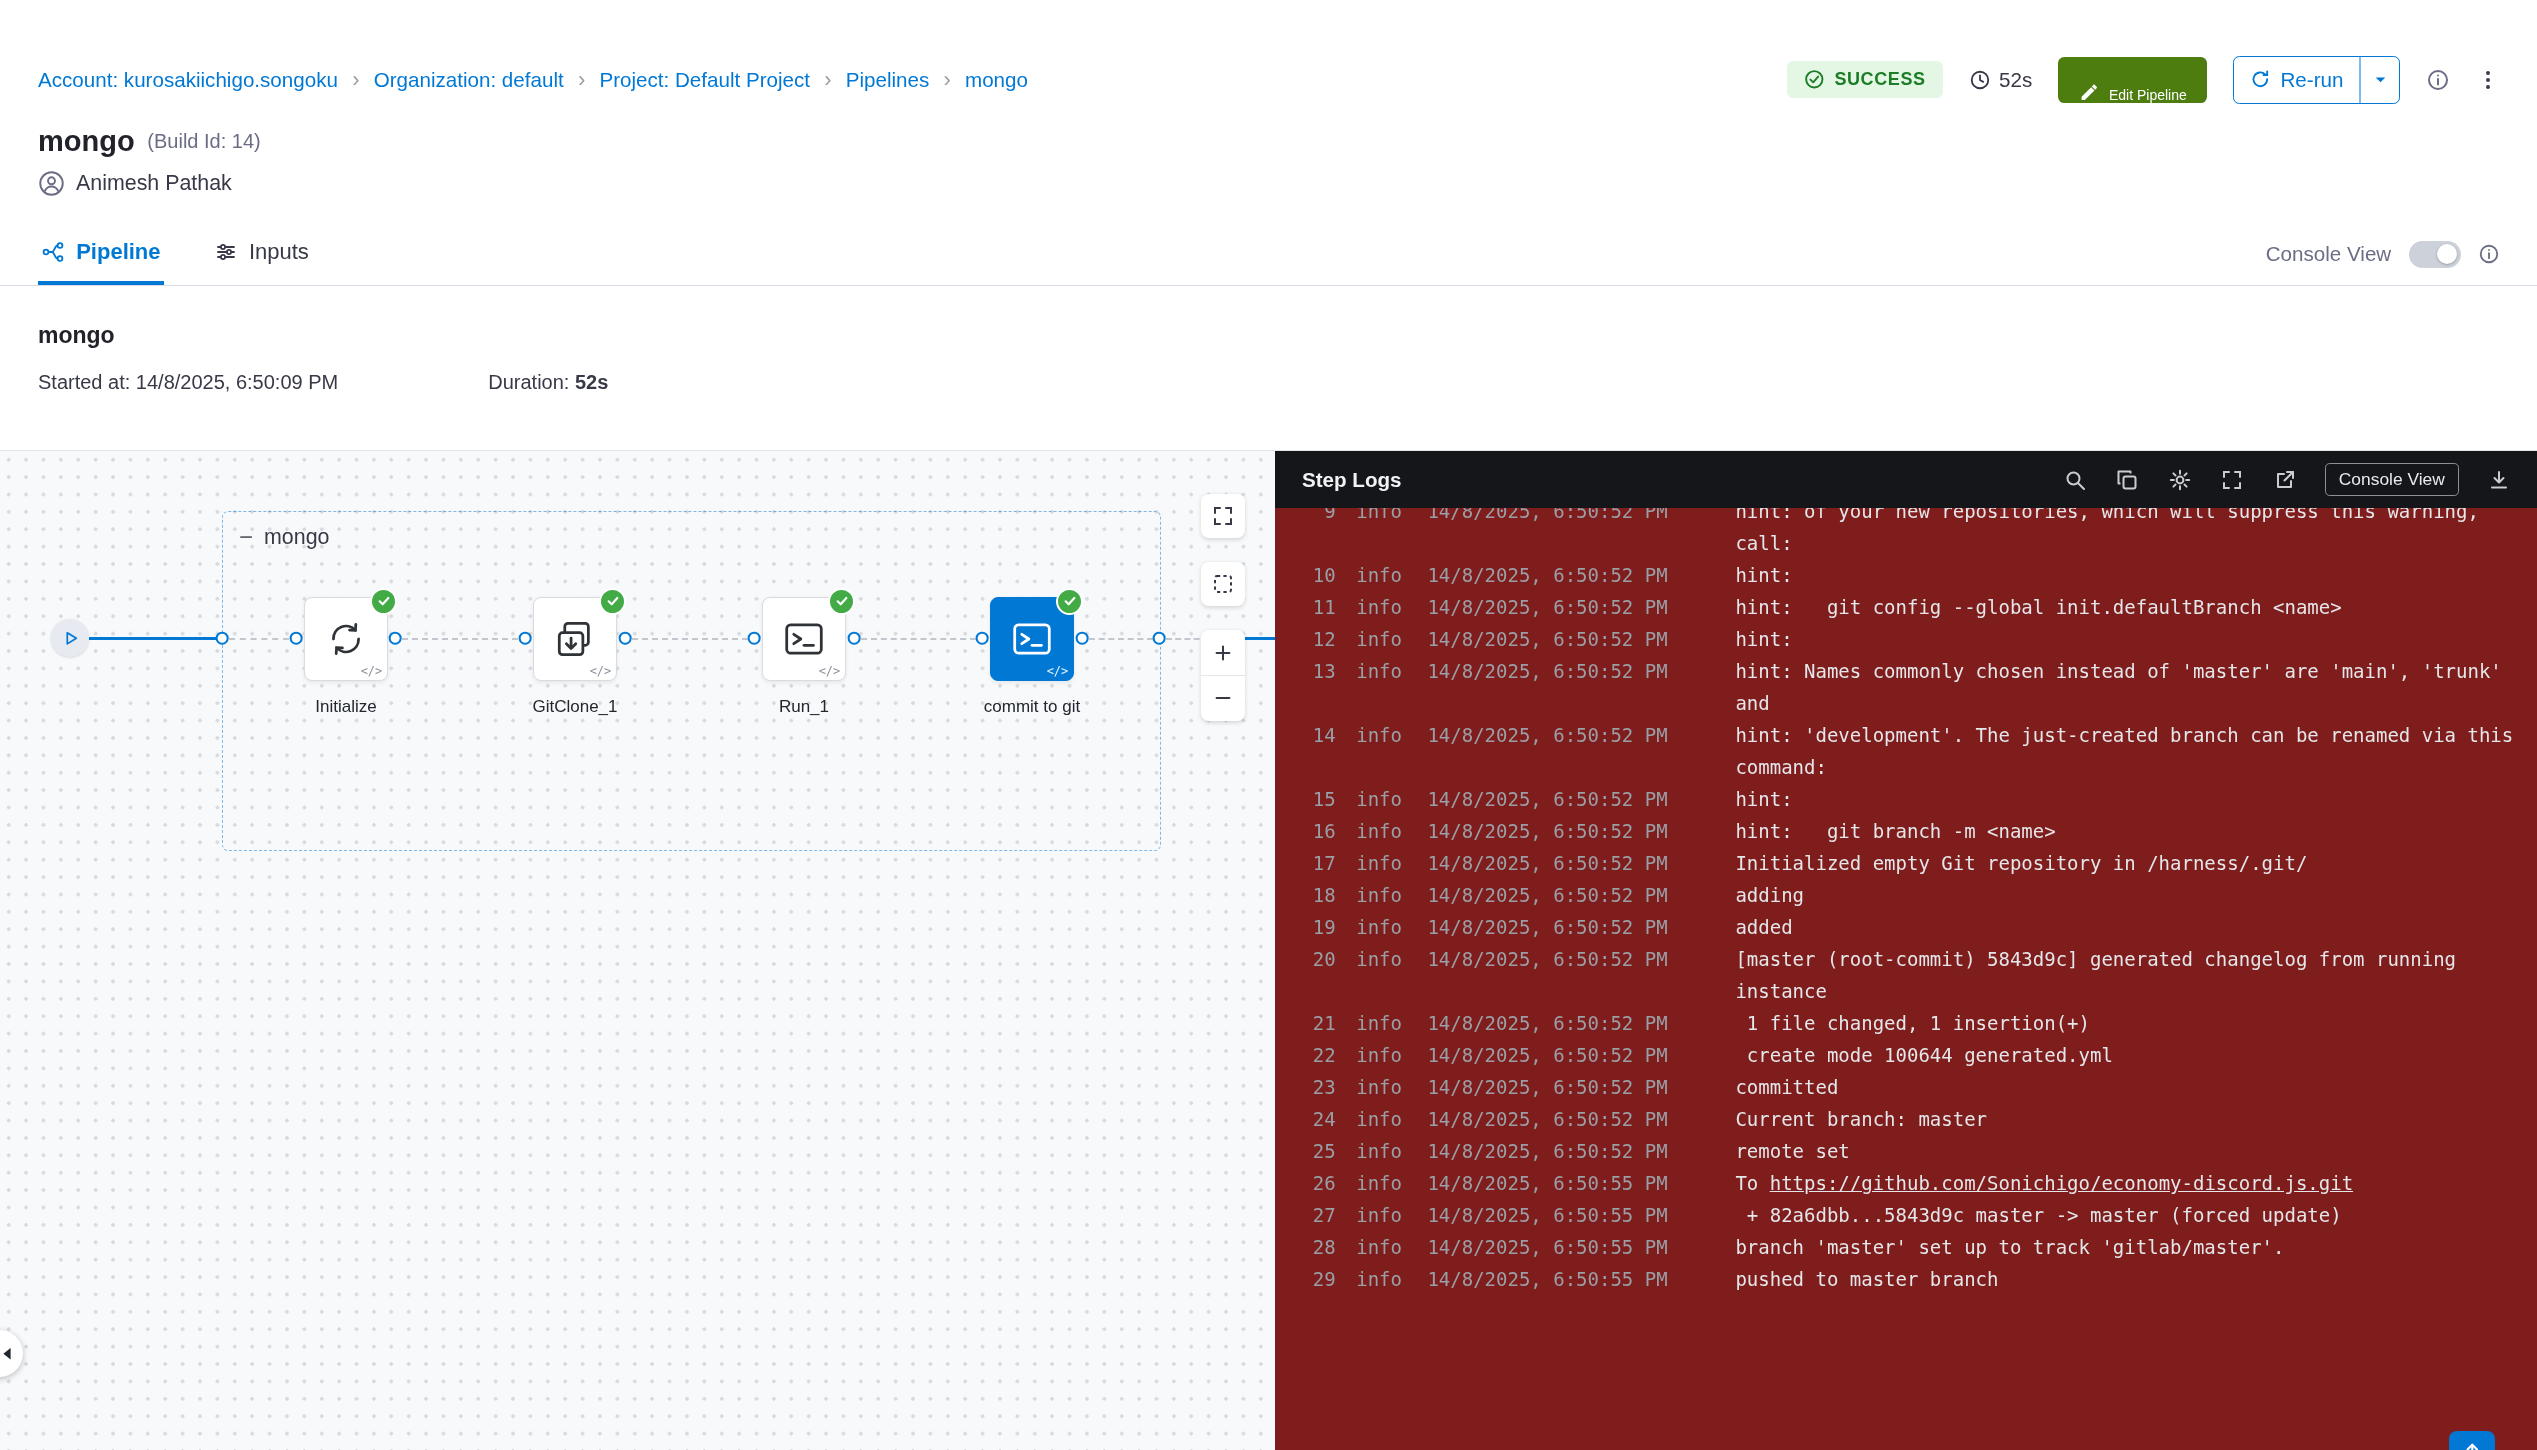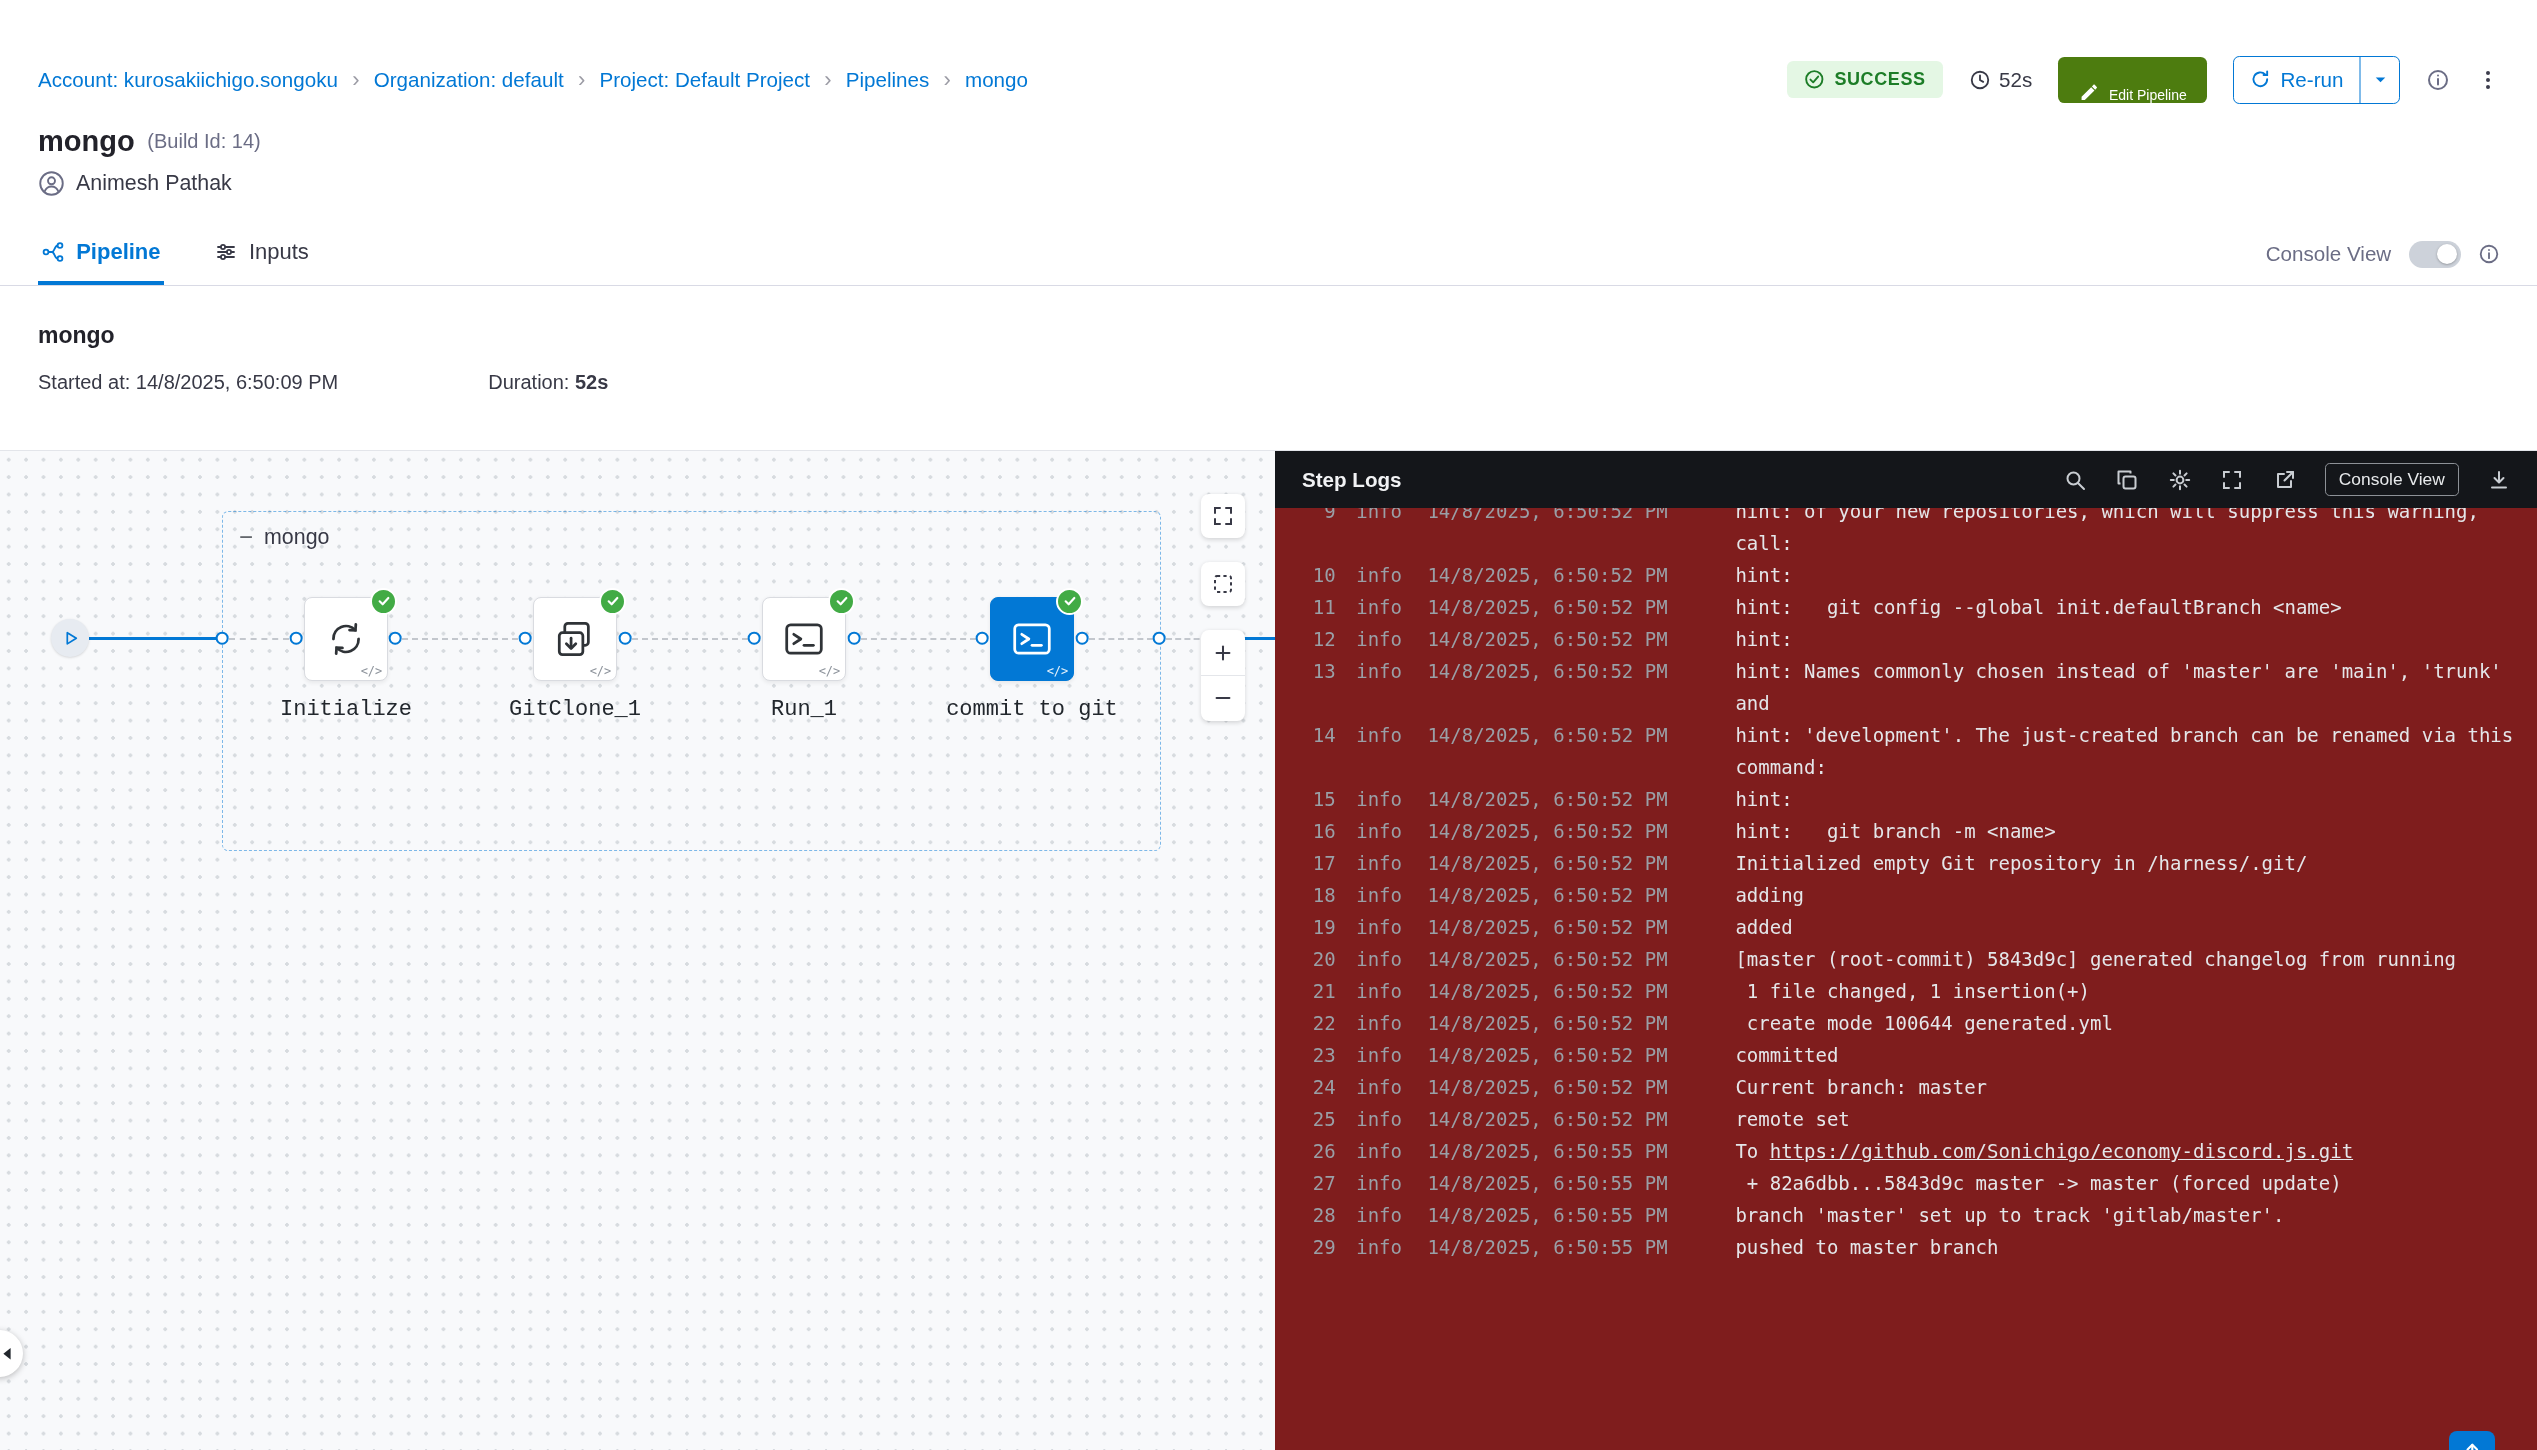--- a/index.html
+++ b/index.html
@@ -79,21 +79,21 @@
     display:flex;flex-direction:column;align-items:center;cursor:pointer;}
   .node-box{width:84px;height:84px;background:#fff;border:1.6px solid #d9dbe0;border-radius:8px;
     display:flex;align-items:center;justify-content:center;position:relative;box-sizing:border-box;
     box-shadow:0 1.6px 4px rgba(0,0,0,.07);}
   .node-box.selected{background:#0278d5;border-color:#0278d5;}
   .check-badge{position:absolute;top:-10.3px;right:-10.3px;width:27px;height:27px;border-radius:50%;
     background:#42ab45;border:2.4px solid #fff;display:flex;align-items:center;justify-content:center;box-sizing:border-box;}
   .code-mark{position:absolute;bottom:2.4px;right:4.7px;font-family:"DejaVu Sans Mono",monospace;
     font-size:12px;color:#8d939b;}
   .node-box.selected .code-mark{color:rgba(255,255,255,.9);}
-  .node-label{margin-top:16px;font-size:22px;color:#22272d;white-space:nowrap;font-family:Liberation Mono, monospace;}
+  .node-label{margin-top:16px;font-size:17px;color:#22272d;white-space:nowrap;}
 
   .cv-controls{position:absolute;left:1201px;top:43px;display:flex;flex-direction:column;align-items:center;}
   .cv-btn{width:44px;height:44px;background:#fff;border-radius:8px;box-shadow:0 1.6px 4.7px rgba(0,0,0,.14);
     display:flex;align-items:center;justify-content:center;cursor:pointer;}
   .cv-btn + .cv-btn{margin-top:24px;}
   .zoom-box{margin-top:24px;width:44px;background:#fff;border-radius:8px;box-shadow:0 1.6px 4.7px rgba(0,0,0,.14);
     display:flex;flex-direction:column;}
   .zoom-cell{height:45px;display:flex;align-items:center;justify-content:center;cursor:pointer;}
   .zoom-sep{height:0.8px;background:#e4e6ea;}
 
@@ -569,20 +569,21 @@
             <div class="log-msg">
               <div class="log-msg-line">added</div>
             </div>
           </div>
           <div class="log-row">
             <div class="log-num">20</div>
             <div class="log-level">info</div>
             <div class="log-time">14/8/2025, 6:50:52 PM</div>
             <div class="log-msg">
               <div class="log-msg-line">[master (root-commit) 5843d9c] generated changelog from running</div>
+              <div class="log-msg-line">instance</div>
             </div>
           </div>
           <div class="log-row">
             <div class="log-num">21</div>
             <div class="log-level">info</div>
             <div class="log-time">14/8/2025, 6:50:52 PM</div>
             <div class="log-msg">
               <div class="log-msg-line"> 1 file changed, 1 insertion(+)</div>
             </div>
           </div>

